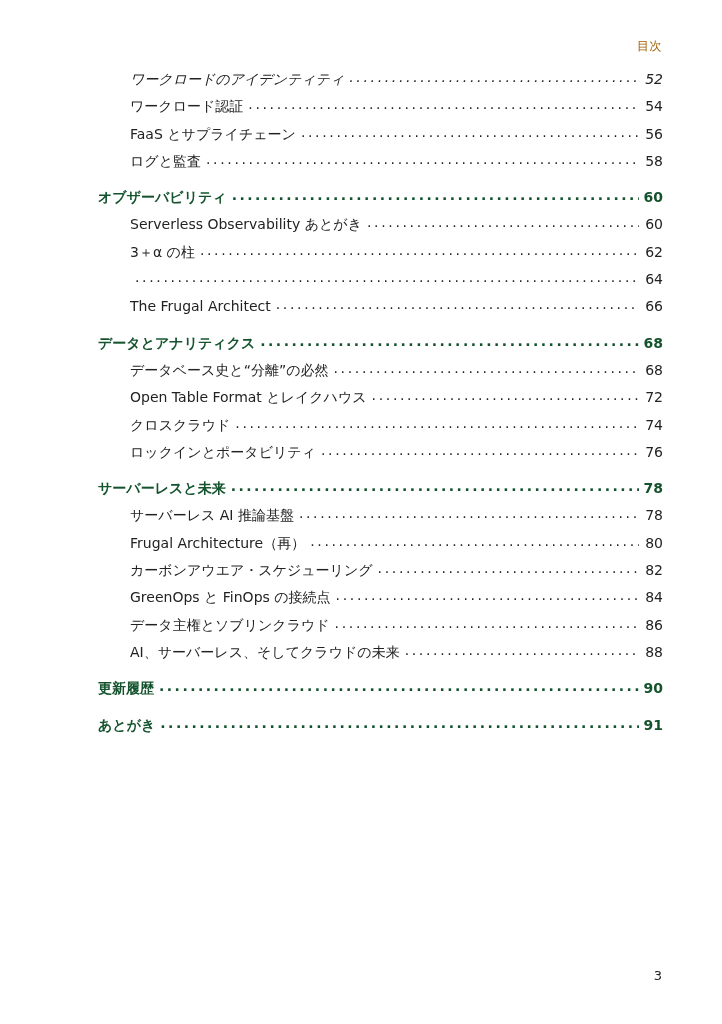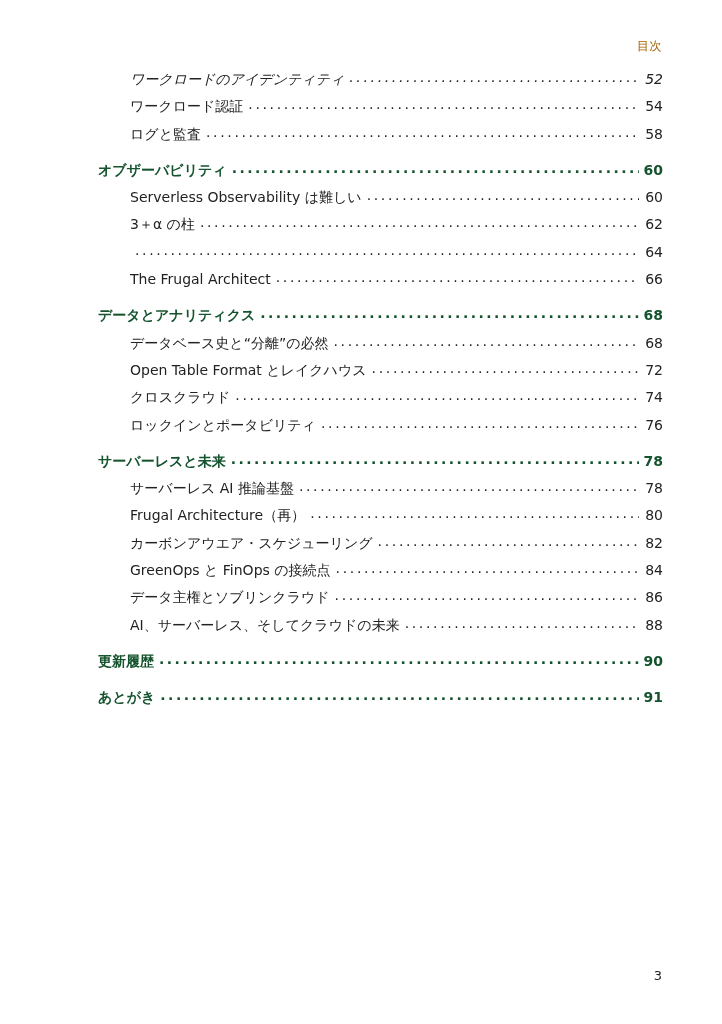--- a/index.html
+++ b/index.html
@@ -99,32 +99,37 @@
     <span class="label">ワークロードのアイデンティティ</span>
     <span class="leader"></span>
     <span class="page">52</span>
   </div>
   <div class="toc-row sub">
     <span class="label">ワークロード認証</span>
     <span class="leader"></span>
     <span class="page">54</span>
   </div>
   <div class="toc-row sub">
+    <span class="label">FaaS とサプライチェーン</span>
+    <span class="leader"></span>
+    <span class="page">56</span>
+  </div>
+  <div class="toc-row sub">
     <span class="label">ログと監査</span>
     <span class="leader"></span>
     <span class="page">58</span>
   </div>
 
   <div class="toc-row main">
     <span class="label">オブザーバビリティ</span>
     <span class="leader"></span>
     <span class="page">60</span>
   </div>
   <div class="toc-row sub">
-    <span class="label">Serverless Observability は難しい</span>
+    <span class="label">Serverless Observability あとがき</span>
     <span class="leader"></span>
     <span class="page">60</span>
   </div>
   <div class="toc-row sub">
     <span class="label">3＋α の柱</span>
     <span class="leader"></span>
     <span class="page">62</span>
   </div>
   <div class="toc-row sub">
     <span class="leader"></span>

